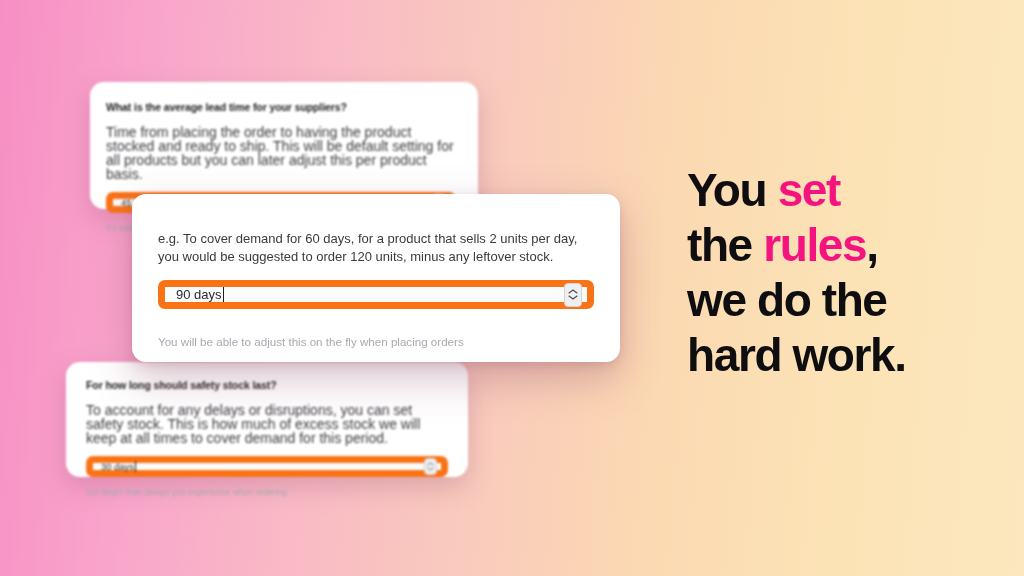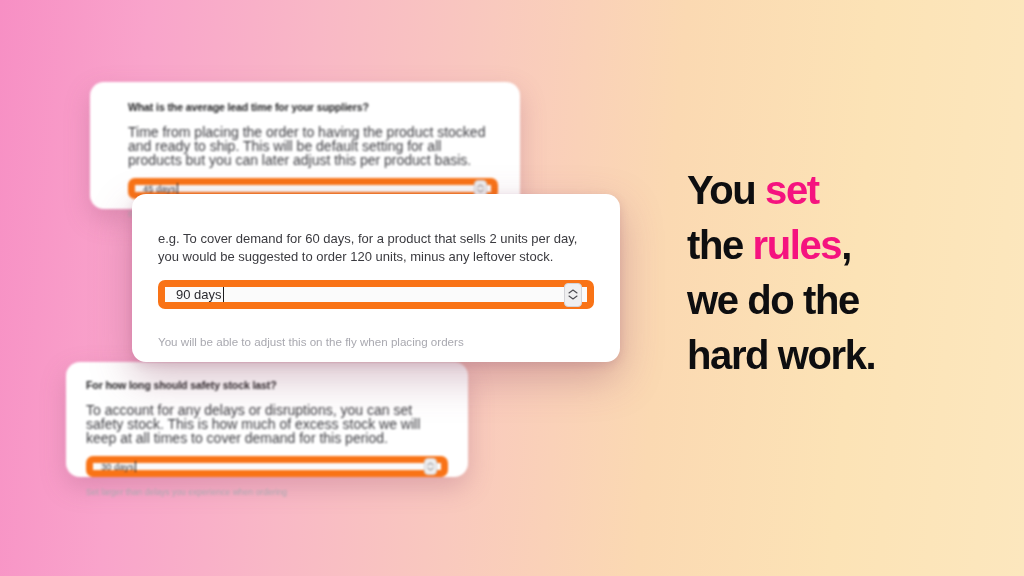--- a/index.html
+++ b/index.html
@@ -44,23 +44,23 @@
 
   .card.front {
     box-shadow: 0 16px 40px rgba(140, 70, 100, 0.34),
                 0 3px 10px rgba(140, 70, 100, 0.18);
   }
 
   
   #card-lead-time {
     left: 90px;
     top: 82px;
-    width: 430px;
+    width: 388px;
     height: 127px;
-    padding: 18px 22px 0 38px;
+    padding: 18px 22px 0 16px;
     z-index: 1;
   }
 
   
   #card-demand-cover {
     left: 132px;
     top: 194px;
     width: 488px;
     height: 168px;
     padding: 22px 26px 0 26px;
@@ -162,21 +162,21 @@
   .back .stepper svg  { width: 7px;  height: 4px; }
   .front .stepper svg { width: 10px; height: 5px; }
   .stepper .chev-up   { margin-bottom: 1px; }
 
   
   #headline {
     position: absolute;
     left: 687px;
     top: 163px;
     width: 320px;
-    font-size: 40px;
+    font-size: 46px;
     font-weight: bold;
     line-height: 55px;
     letter-spacing: -1.4px;
     color: #0e0e10;
   }
 
   .accent { color: #F5137F; }
 </style>
 </head>
 <body>

